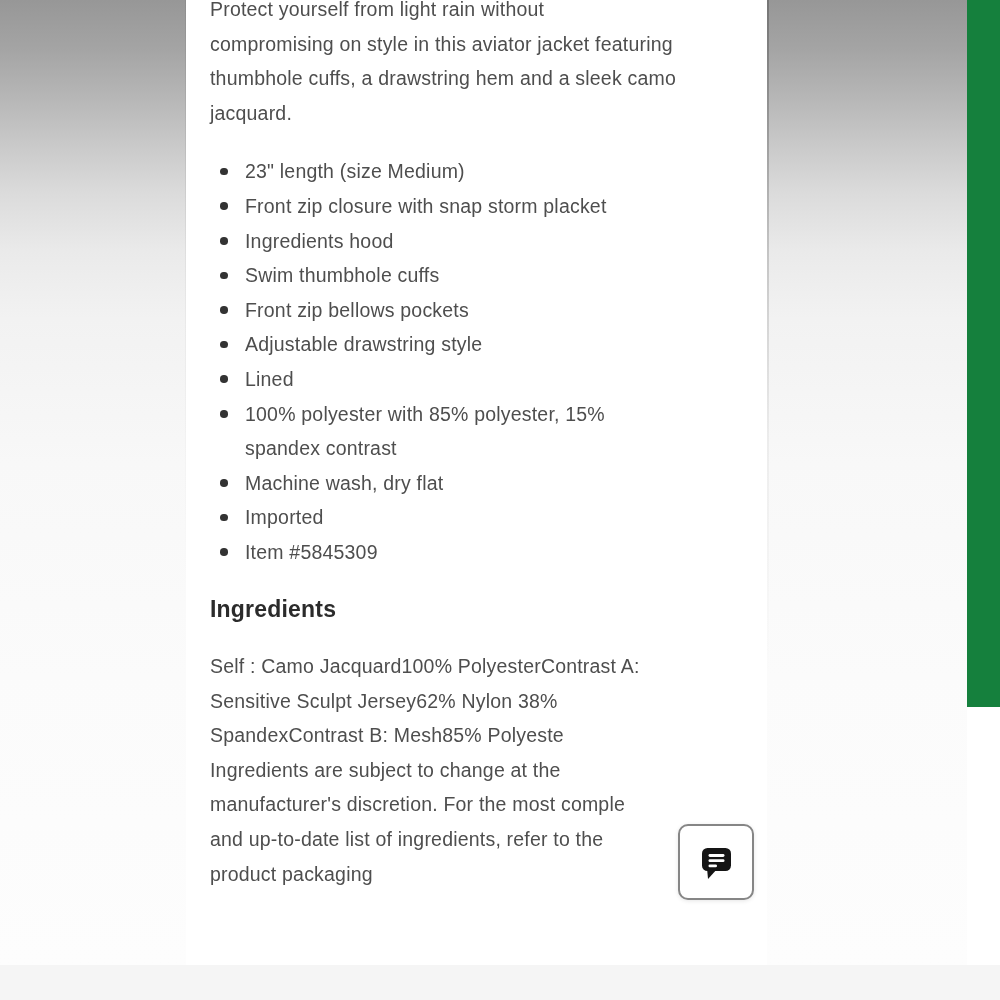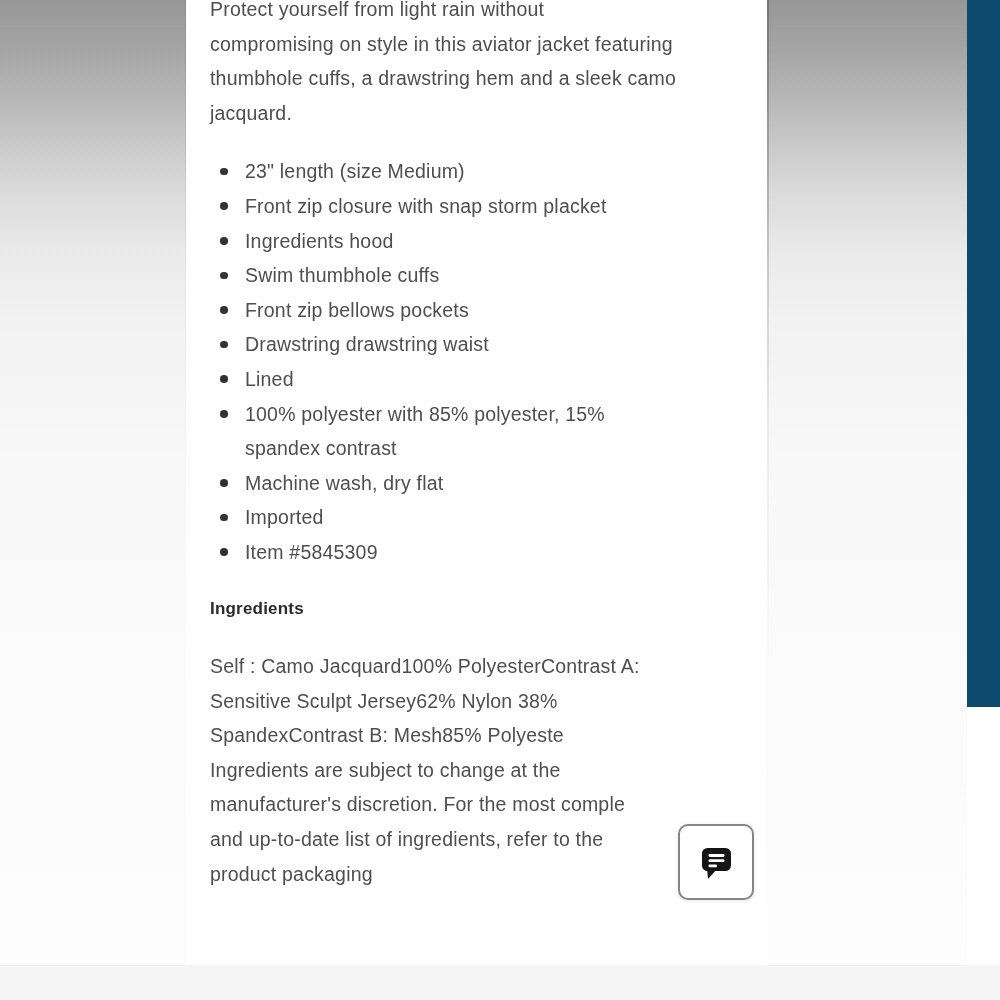--- a/index.html
+++ b/index.html
@@ -3,21 +3,21 @@
 <meta charset="utf-8">
 <style>
   * { margin: 0; padding: 0; box-sizing: border-box; }
   html, body { width: 1000px; height: 1000px; background: #ffffff; overflow: hidden; }
   body { font-family: "Liberation Sans", "DejaVu Sans", sans-serif; }
 
   .page {
     position: relative;
     width: 1000px;
     height: 707px;
-    background: #0c4a6e;
+    background: #15803d;
   }
 
   
   .bg-strip {
     position: absolute;
     top: 0;
     height: 965px;
     background: linear-gradient(180deg,
       #979797 0%,
       #a4a4a4 5%,
@@ -89,21 +89,21 @@
     left: 10px;
     top: 13.5px;
     width: 7.5px;
     height: 7.5px;
     border-radius: 50%;
     background: #333333;
   }
 
   .ingredients-heading {
     margin-top: 22px;
-    font-size: 17px;
+    font-size: 23px;
     font-weight: bold;
     color: #2b2b2b;
     line-height: 34.6px;
   }
 
   .ingredients-text {
     margin-top: 23px;
     white-space: pre-line;
   }
 
@@ -147,21 +147,21 @@
 compromising on style in this aviator jacket featuring
 thumbhole cuffs, a drawstring hem and a sleek camo
 jacquard.</p>
 
     <ul class="features">
         <li class="feature-item">23" length (size Medium)</li>
         <li class="feature-item">Front zip closure with snap storm placket</li>
         <li class="feature-item">Ingredients hood</li>
         <li class="feature-item">Swim thumbhole cuffs</li>
         <li class="feature-item">Front zip bellows pockets</li>
-        <li class="feature-item">Drawstring drawstring waist</li>
+        <li class="feature-item">Adjustable drawstring style</li>
         <li class="feature-item">Lined</li>
         <li class="feature-item">100% polyester with 85% polyester, 15%
 spandex contrast</li>
         <li class="feature-item">Machine wash, dry flat</li>
         <li class="feature-item">Imported</li>
         <li class="feature-item">Item #5845309</li>
       </ul>
 
     <h3 class="ingredients-heading">Ingredients</h3>
 

